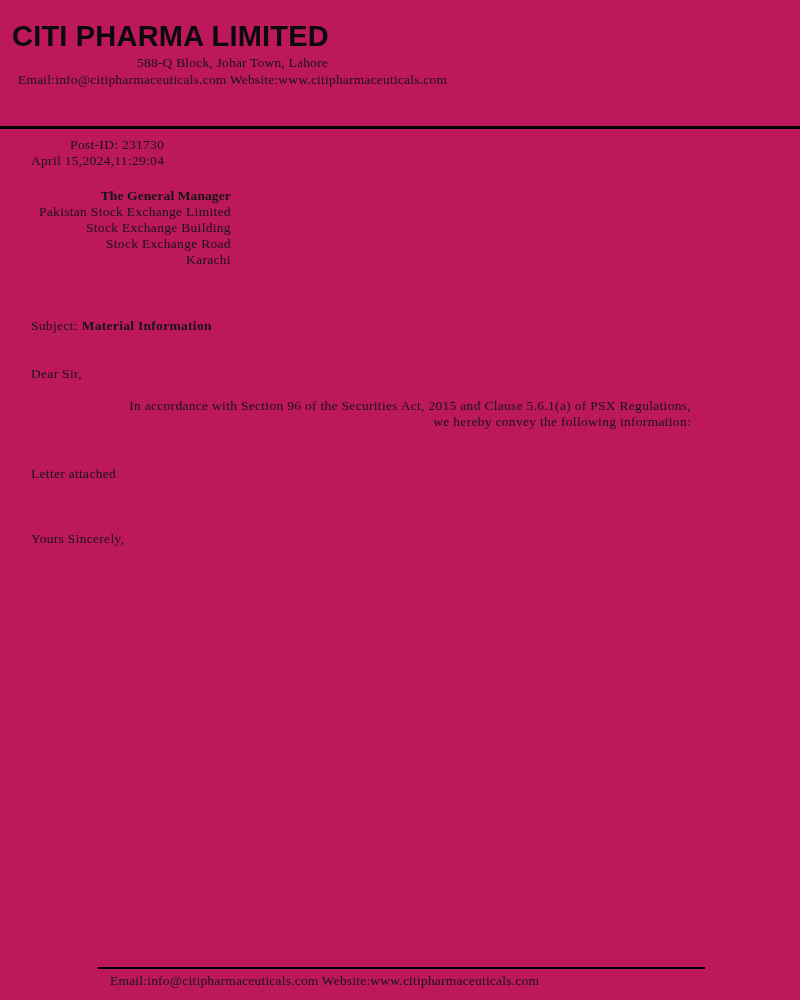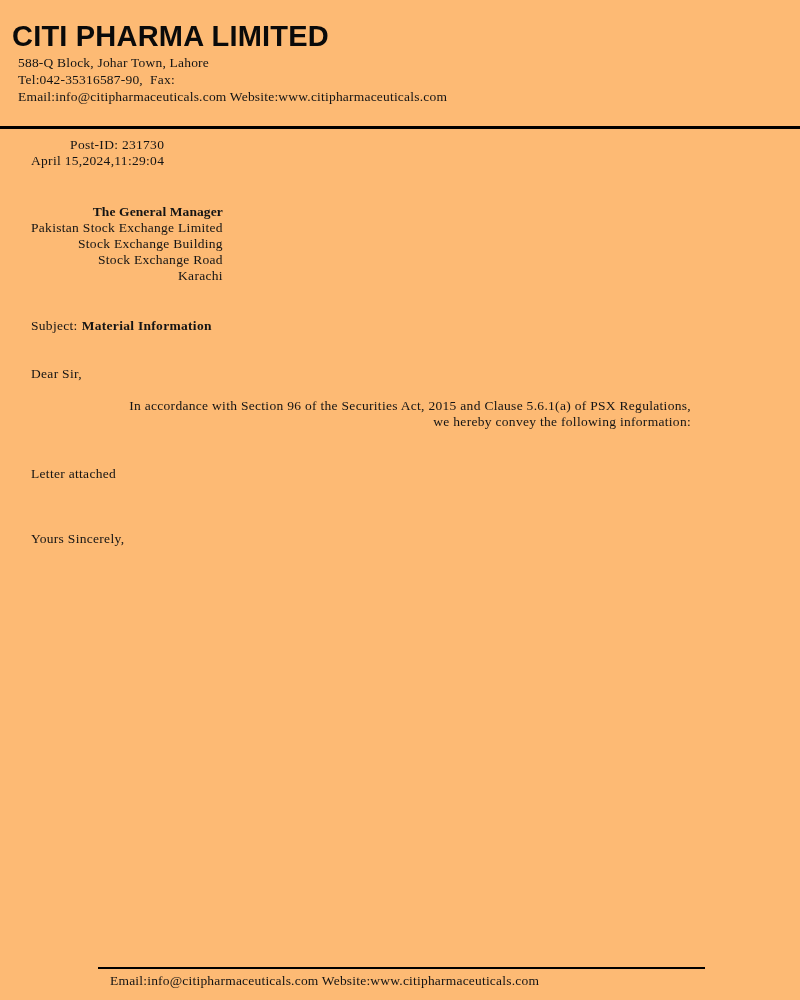--- a/index.html
+++ b/index.html
@@ -2,21 +2,21 @@
 <html><head>
 <meta charset="utf-8">
 <style>
   * { margin: 0; padding: 0; box-sizing: border-box; }
   html, body { background: #e9e9e9; }
   .page {
     position: relative;
     width: 800px;
     height: 1000px;
     margin: 0 auto;
-    background: #fdba74;
+    background: #be185d;
     color: #141414;
     overflow: hidden;
     font-family: "Liberation Serif", serif;
   }
   .company-name {
     position: absolute;
     top: 21px;
     left: 12px;
     font-family: "Liberation Sans", sans-serif;
     font-weight: 700;
@@ -27,37 +27,37 @@
     white-space: pre;
   }
   .header-address {
     position: absolute;
     top: 54px;
     left: 18px;
     font-size: 13.5px;
     line-height: 17px;
     letter-spacing: 0.2px;
   }
-  .header-address .line { white-space: pre-wrap; }
+  .header-address .line { white-space: pre-wrap; text-align: center; }
   .rule {
     position: absolute;
     background: #000000;
   }
   .rule-top { top: 126px; left: 0; width: 800px; height: 3px; }
   .rule-footer { top: 967px; left: 98px; width: 607px; height: 2px; }
   .body-text {
     position: absolute;
     left: 31px;
     font-size: 13.5px;
     line-height: 16px;
     letter-spacing: 0.3px;
   }
   .body-text .line { white-space: pre-wrap; text-align: right; }
   .meta-block { top: 137px; }
-  .recipient-block { top: 204px; }
+  .recipient-block { top: 188px; margin-left: 8px; }
   .recipient-title { font-weight: 700; letter-spacing: 0.1px; }
   .subject-line { top: 318px; }
   .subject-value { font-weight: 700; margin-left: 4px; margin-top: 48px; }
   .salutation { top: 366px; }
   .paragraph { top: 398px; width: 660px; }
   .attachment-note { top: 466px; font-family: Liberation Serif, serif; }
   .closing { top: 510px; margin-top: 21px; }
   .footer-contact {
     position: absolute;
     top: 972px;
@@ -70,21 +70,20 @@
 </style>
 </head>
 <body>
 
 <div class="page">
 
   <h1 class="company-name">CITI PHARMA LIMITED</h1>
 
   <div class="header-address">
     <div class="line">588-Q Block, Johar Town, Lahore</div>
-    <div class="line">Tel:042-35316587-90,  Fax:</div>
     <div class="line">Email:info@citipharmaceuticals.com Website:www.citipharmaceuticals.com</div>
   </div>
 
   <div class="rule rule-top"></div>
 
   <div class="body-text meta-block">
     <div class="line">Post-ID: 231730</div>
     <div class="line">April 15,2024,11:29:04</div>
   </div>
 

